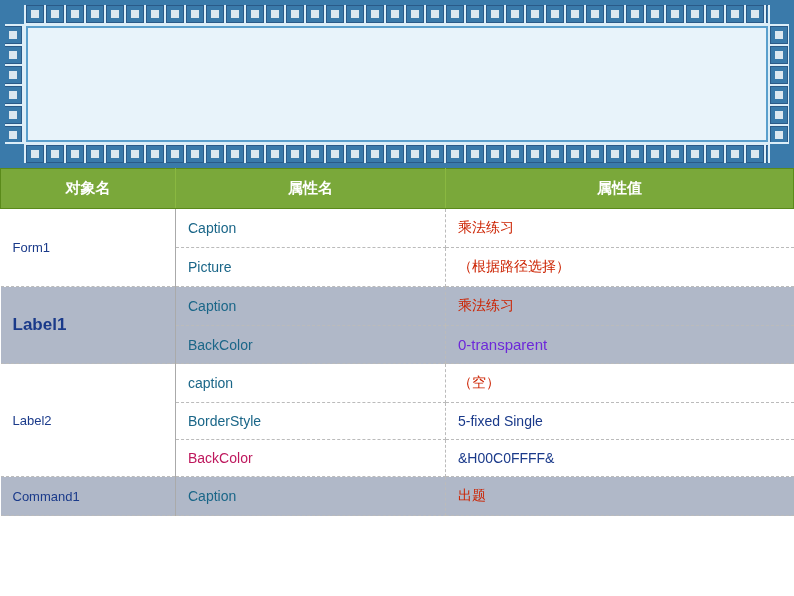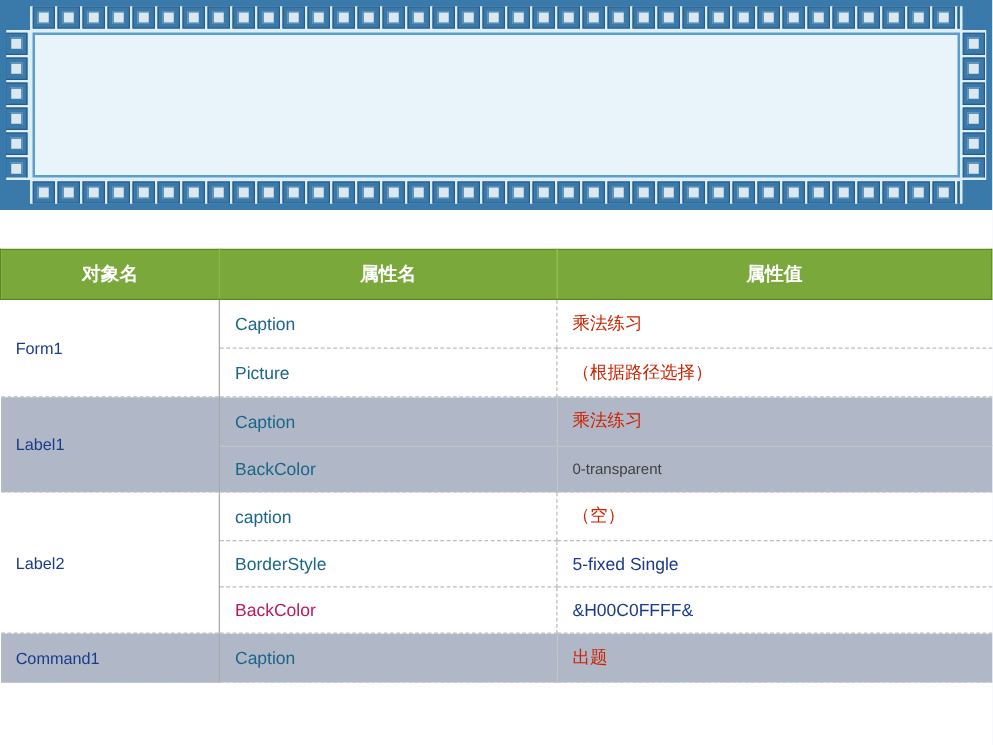--- a/index.html
+++ b/index.html
@@ -13,21 +13,20 @@
 
     
     .table-container {
       width: 100%;
       background: white;
     }
 
     table {
       width: 100%;
       border-collapse: collapse;
-      margin-top: 31px;
     }
 
     
     thead tr th {
       background: #7aa83a;
       color: white;
       font-size: 15px;
       font-weight: bold;
       padding: 10px 8px;
       text-align: center;
@@ -380,27 +379,27 @@
       <tr style="background: rgb(255, 255, 255);">
             <td rowspan="2" style="border-right: 1px solid rgb(170, 170, 170); color: rgb(26, 58, 138); font-size: 13px; background: rgb(255, 255, 255); vertical-align: middle;">Form1</td>
             <td style="border-right: 1px dashed rgb(187, 187, 187); color: rgb(26, 102, 136); font-size: 14px;">Caption</td>
             <td style="color: rgb(204, 34, 0); font-size: 14px;">乘法练习</td>
           </tr>
           <tr style="background: rgb(255, 255, 255);">
             <td style="border-right: 1px dashed rgb(187, 187, 187); color: rgb(26, 102, 136); font-size: 14px;">Picture</td>
             <td style="color: rgb(204, 34, 0); font-size: 14px;">（根据路径选择）</td>
           </tr>
           <tr style="background: rgb(176, 184, 200);">
-            <td rowspan="2" style="border-right: 1px solid rgb(170, 170, 170); color: rgb(26, 58, 138); font-size: 13px; background: rgb(176, 184, 200); vertical-align: middle;">Label1</td>
+            <td rowspan="2" style="border-right: 1px solid rgb(170, 170, 170); color: rgb(26, 58, 138); font-size: 17px; background: rgb(176, 184, 200); vertical-align: middle; font-weight: bold;">Label1</td>
             <td style="border-right: 1px dashed rgb(187, 187, 187); color: rgb(26, 102, 136); font-size: 14px;">Caption</td>
             <td style="color: rgb(204, 34, 0); font-size: 14px;">乘法练习</td>
           </tr>
           <tr style="background: rgb(176, 184, 200);">
             <td style="border-right: 1px dashed rgb(187, 187, 187); color: rgb(26, 102, 136); font-size: 14px;">BackColor</td>
-            <td style="color: #404040; font-size: 12px;">0-transparent</td>
+            <td style="color: #6d28d9; font-size: 15px;">0-transparent</td>
           </tr>
           <tr style="background: rgb(255, 255, 255);">
             <td rowspan="3" style="border-right: 1px solid rgb(170, 170, 170); color: rgb(26, 58, 138); font-size: 13px; background: rgb(255, 255, 255); vertical-align: middle;">Label2</td>
             <td style="border-right: 1px dashed rgb(187, 187, 187); color: rgb(26, 102, 136); font-size: 14px;">caption</td>
             <td style="color: rgb(204, 34, 0); font-size: 14px;">（空）</td>
           </tr>
           <tr style="background: rgb(255, 255, 255);">
             <td style="border-right: 1px dashed rgb(187, 187, 187); color: rgb(26, 102, 136); font-size: 14px;">BorderStyle</td>
             <td style="color: rgb(26, 58, 138); font-size: 14px;">5-fixed Single</td>
           </tr>

